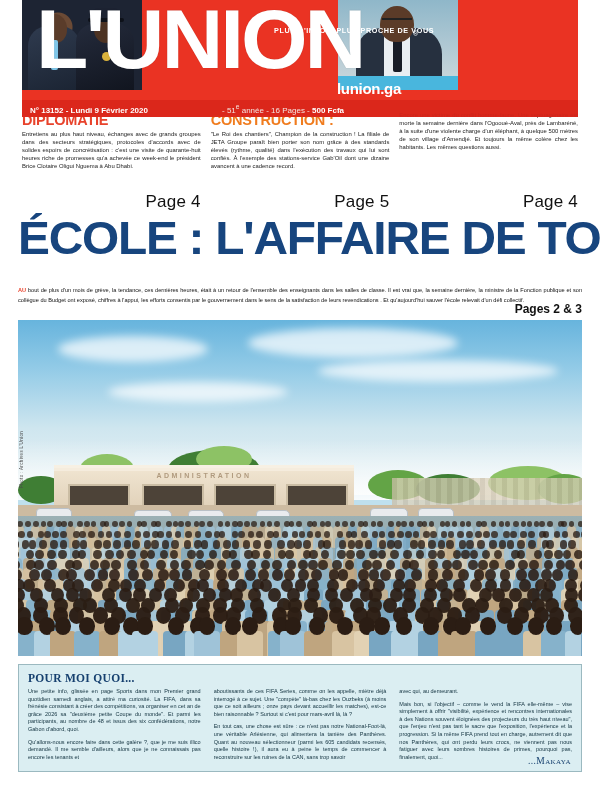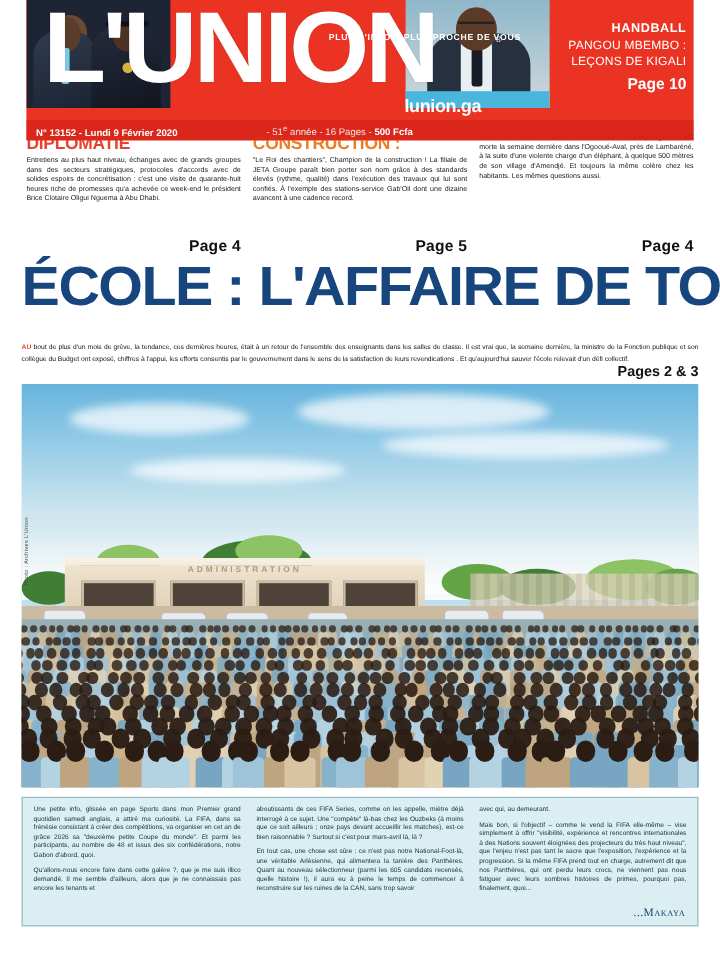--- a/index.html
+++ b/index.html
@@ -106,21 +106,21 @@
   .teaser{width:180px;position:relative;}
   .teaser h2{
     margin:0 0 3px 0;font-size:14.5px;font-weight:700;letter-spacing:-.2px;
     font-family:"Liberation Sans Narrow","Liberation Sans",sans-serif;
   }
   .teaser p{
     margin:0;font-size:5.9px;line-height:7.9px;color:#1b1b1b;text-align:justify;
     font-family:"Liberation Sans","DejaVu Sans",sans-serif;
   }
   .teaser .pg{
-    position:absolute;right:0;bottom:-2px;font-size:13px;font-weight:700;color:#111;
+    position:absolute;right:0;bottom:-2px;font-size:17px;font-weight:400;color:#111;
     font-family:"Liberation Sans Narrow","Liberation Sans",sans-serif;letter-spacing:.2px;
   }
 
   
   .headline{
     position:absolute;left:18px;top:214px;width:564px;
     color:#17457e;font-weight:700;
     font-family:"Liberation Sans Narrow","Liberation Sans",sans-serif;
     font-size:46px;line-height:48px;letter-spacing:-1.2px;
     transform:scaleX(1.04);transform-origin:left top;white-space:nowrap;
@@ -235,26 +235,20 @@
 
     <div class="mh-photo-right">
       <div class="mh-pr-body"></div>
       <div class="mh-pr-shirt"></div>
       <div class="mh-pr-tie"></div>
       <div class="mh-pr-head"></div>
       <div class="mh-pr-glass"></div>
       <div class="mh-pr-desk"></div>
     </div>
 
-    <div class="mh-sport">
-      <div class="mh-sport-kicker">HANDBALL</div>
-      <div class="mh-sport-l1">PANGOU MBEMBO :</div>
-      <div class="mh-sport-l2">LEÇONS DE KIGALI</div>
-      <div class="mh-sport-page">Page 10</div>
-    </div>
 
     <div class="mh-strip"></div>
     <div class="mh-issue">N° 13152 - Lundi 9 Février 2020</div>
     <div class="mh-edition"><span>- 51</span><sup>e</sup><span> année - 16 Pages - </span><b>500 Fcfa</b></div>
   </div>
 
   <div class="teasers">
 
     <div class="teaser">
       <h2 style="color: rgb(232, 67, 44);">DIPLOMATIE</h2>
@@ -1312,20 +1306,21 @@
         <div class="st-head" style="left: 528.1px; top: 100.9px; width: 16.1px; height: 17.7px; opacity: 1; z-index: 11;"></div>
         <div class="st" style="left: 546.6px; top: 115px; width: 26px; height: 68px; background: rgb(179, 210, 226); opacity: 1; z-index: 11;"></div>
         <div class="st-head" style="left: 551.6px; top: 100.9px; width: 16.1px; height: 17.7px; opacity: 1; z-index: 11;"></div>
         <div class="st" style="left: 562.5px; top: 115px; width: 26px; height: 68px; background: rgb(120, 166, 194); opacity: 1; z-index: 11;"></div>
       </div>
 
     <div class="ph-credit">Photo : Archives L'Union</div>
   </div>
 
   <div class="opinion">
+    <div class="op-title">Pour moi quoi...</div>
     <div class="op-cols">
       <div class="op-col">
         <p>Une petite info, glissée en page Sports dans mon Premier grand quotidien samedi anglais, a attiré ma curiosité. La FIFA, dans sa frénésie consistant à créer des compétitions, va organiser en cet an de grâce 2026 sa "deuxième petite Coupe du monde". Et parmi les participants, au nombre de 48 et issus des six confédérations, notre Gabon d'abord, quoi.</p>
         <p>Qu'allons-nous encore faire dans cette galère ?, que je me suis illico demandé. Il me semble d'ailleurs, alors que je ne connaissais pas encore les tenants et</p>
       </div>
       <div class="op-col">
         <p>aboutissants de ces FIFA Series, comme on les appelle, miètre déjà interrogé à ce sujet. Une "compète" là-bas chez les Ouzbeks (à moins que ce soit ailleurs ; onze pays devant accueillir les matches), est-ce bien raisonnable ? Surtout si c'est pour mars-avril là, là ?</p>
         <p>En tout cas, une chose est sûre : ce n'est pas notre National-Foot-là, une véritable Arlésienne, qui alimentera la tanière des Panthères. Quant au nouveau sélectionneur (parmi les 605 candidats recensés, quelle histoire !), il aura eu à peine le temps de commencer à reconstruire sur les ruines de la CAN, sans trop savoir</p>
       </div>
       <div class="op-col">

